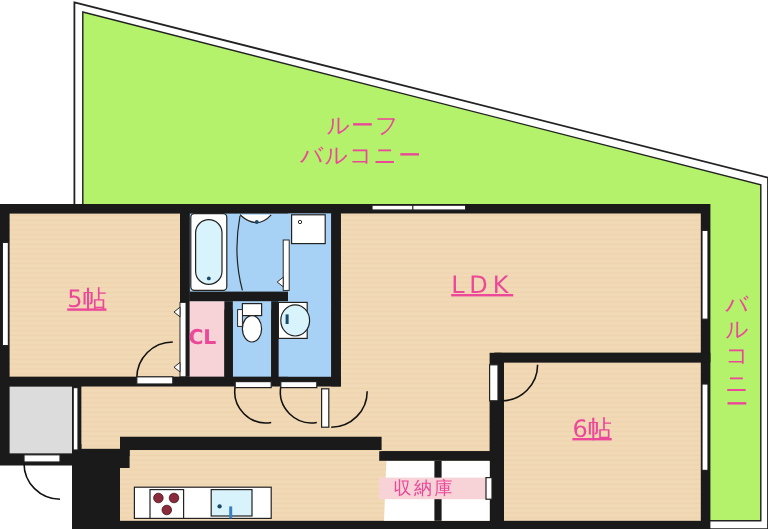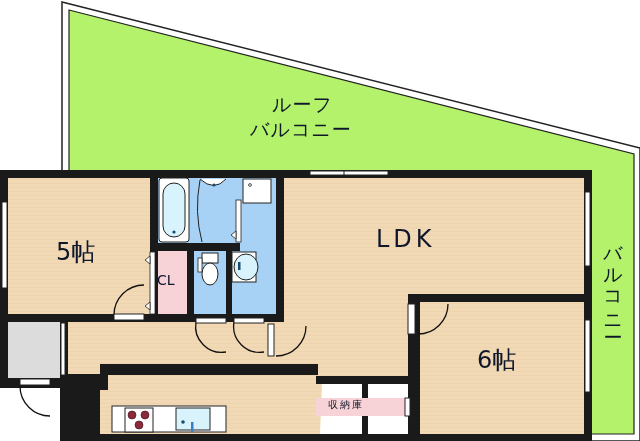--- a/index.html
+++ b/index.html
@@ -1,19 +1,19 @@
 <!DOCTYPE html>
 <html><head>
 <meta charset="utf-8">
 <style>
   html, body { margin:0; padding:0; background:#ffffff; }
   body { width:640px; height:441px; overflow:hidden; position:relative; font-family:"DejaVu Sans", sans-serif; }
   #plan { position:absolute; left:0; top:0; width:640px; height:441px; }
-  .lbl { position:absolute; color:#0f172a; font-family:"DejaVu Sans", sans-serif; white-space:nowrap; }
-  .room-label { font-size:24px; }
+  .lbl { position:absolute; color:#ec4899; font-family:"DejaVu Sans", sans-serif; white-space:nowrap; }
+  .room-label { font-size:20px;text-decoration:underline; }
   .jp { font-size:19px; letter-spacing:1px; }
   .vert { writing-mode:vertical-rl; font-size:19px; letter-spacing:2px; }
 </style>
 </head>
 <body>
 
 <svg id="plan" viewBox="0 0 640 441" xmlns="http://www.w3.org/2000/svg">
   <defs>
     <pattern id="wood" width="8" height="4" patternUnits="userSpaceOnUse">
       <rect width="8" height="4" fill="#f2d9b5"></rect>
@@ -147,14 +147,14 @@
     <polygon points="231,235 236,231 236,239"></polygon>
   </g>
 </svg>
 
 <div class="lbl jp" style="left:272px; top:92px;">ルーフ</div>
 <div class="lbl jp" style="left:250px; top:117px;">バルコニー</div>
 <div class="lbl vert" style="left:601px; top:232px;">バルコニー</div>
 <div class="lbl room-label" style="left:56px; top:236px;">5帖</div>
 <div class="lbl room-label" style="left:376px; top:225px; letter-spacing:4px;">LDK</div>
 <div class="lbl room-label" style="left:477px; top:344px;">6帖</div>
-<div class="lbl" style="left:157px; top:272px; font-size:14px;">CL</div>
-<div class="lbl" style="left:328px; top:398px; font-size:10px; letter-spacing:2px;">収納庫</div>
+<div class="lbl" style="left:157px; top:272px; font-size:17px;font-weight:bold;">CL</div>
+<div class="lbl" style="left:328px; top:398px; font-size:15px; letter-spacing:2px;">収納庫</div>
 
 </body></html>

